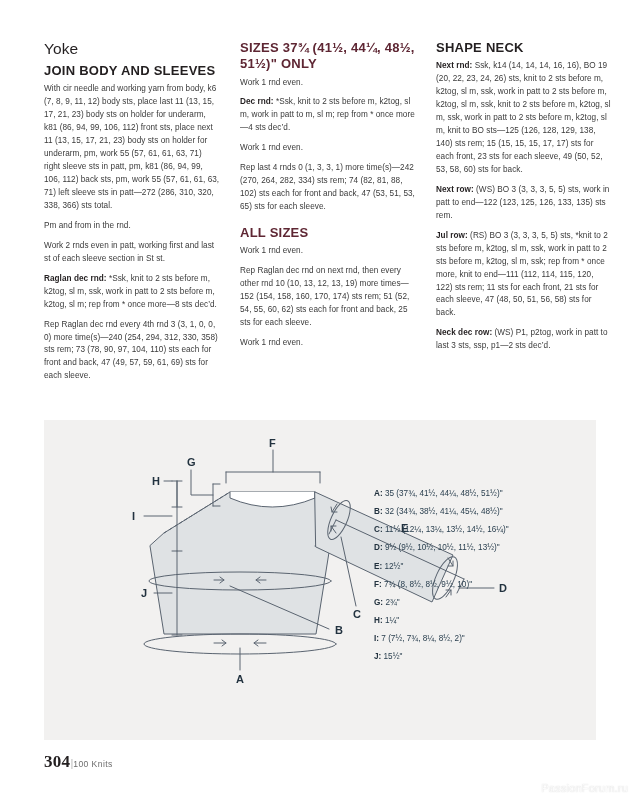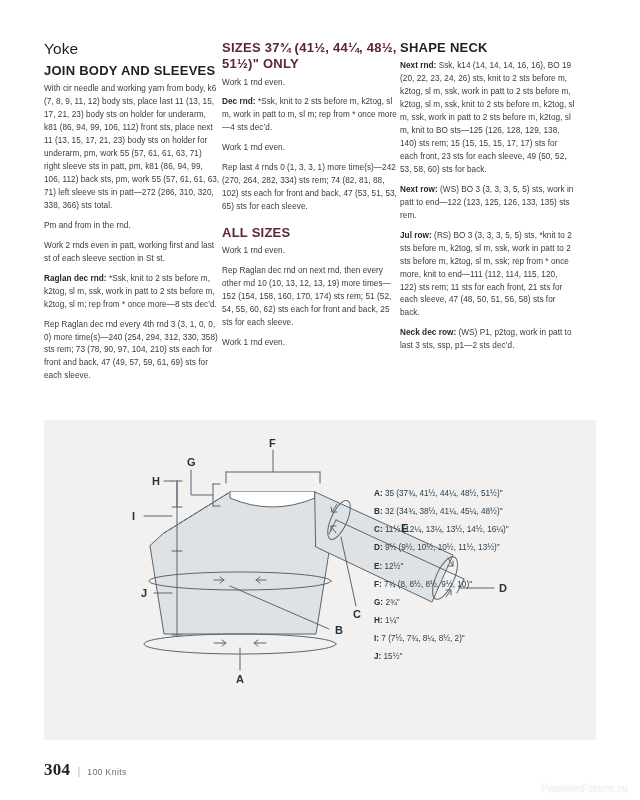--- a/index.html
+++ b/index.html
@@ -22,21 +22,21 @@
     background: #ffffff;
   }
 
   
   .columns {
     position: absolute;
     left: 44px;
     top: 40px;
     width: 556px;
     display: flex;
-    gap: 2px;
+    gap: 20px;
   }
   .col {
     width: 176px;
     flex: 0 0 176px;
   }
 
   .yoke-title {
     font-size: 15.5px;
     font-weight: 400;
     letter-spacing: 0.1px;
@@ -103,24 +103,23 @@
   }
   .measure-row .key {
     font-weight: bold;
     color: #22323f;
   }
 
   
   .footer {
     position: absolute;
     left: 44px;
-    bottom: 20px;
+    bottom: 28px;
     display: flex;
     align-items: baseline;
-    gap: 7px;
   }
   .folio {
     font-family: "Liberation Serif", serif;
     font-size: 17px;
     font-weight: bold;
     color: #231f20;
     letter-spacing: 0.3px;
   }
   .folio-rule {
     color: #b9b9b9;
@@ -150,21 +149,21 @@
 
   <div class="columns">
 
     <div class="col">
       <h1 class="yoke-title">Yoke</h1>
       <div class="sec-head">JOIN BODY AND SLEEVES</div>
       <p class="para">With cir needle and working yarn from body, k6 (7, 8, 9, 11, 12) body sts, place last 11 (13, 15, 17, 21, 23) body sts on holder for underarm, k81 (86, 94, 99, 106, 112) front sts, place next 11 (13, 15, 17, 21, 23) body sts on holder for underarm, pm, work 55 (57, 61, 61, 63, 71) right sleeve sts in patt, pm, k81 (86, 94, 99, 106, 112) back sts, pm, work 55 (57, 61, 61, 63, 71) left sleeve sts in patt—272 (286, 310, 320, 338, 366) sts total.</p>
       <p class="para">Pm and from in the rnd.</p>
       <p class="para">Work 2 rnds even in patt, working first and last st of each sleeve section in St st.</p>
       <p class="para"><b>Raglan dec rnd:</b><span> *Ssk, knit to 2 sts before m, k2tog, sl m, ssk, work in patt to 2 sts before m, k2tog, sl m; rep from * once more—8 sts dec’d.</span></p>
-      <p class="para">Rep Raglan dec rnd every 4th rnd 3 (3, 1, 0, 0, 0) more time(s)—240 (254, 294, 312, 330, 358) sts rem; 73 (78, 90, 97, 104, 210) sts each for front and back, 47 (49, 57, 59, 61, 69) sts for each sleeve.</p>
+      <p class="para">Rep Raglan dec rnd every 4th rnd 3 (3, 1, 0, 0, 0) more time(s)—240 (254, 294, 312, 330, 358) sts rem; 73 (78, 90, 97, 104, 110) sts each for front and back, 47 (49, 57, 59, 61, 69) sts for each sleeve.</p>
     </div>
 
     <div class="col">
       <div class="sec-head accent">SIZES 37¾ (41½, 44¼, 48½, 51½)" ONLY</div>
       <p class="para">Work 1 rnd even.</p>
       <p class="para"><b>Dec rnd:</b><span> *Ssk, knit to 2 sts before m, k2tog, sl m, work in patt to m, sl m; rep from * once more—4 sts dec’d.</span></p>
       <p class="para">Work 1 rnd even.</p>
       <p class="para">Rep last 4 rnds 0 (1, 3, 3, 1) more time(s)—242 (270, 264, 282, 334) sts rem; 74 (82, 81, 88, 102) sts each for front and back, 47 (53, 51, 53, 65) sts for each sleeve.</p>
       <div class="sec-head accent" style="margin-top:11px;">ALL SIZES</div>
       <p class="para">Work 1 rnd even.</p>

